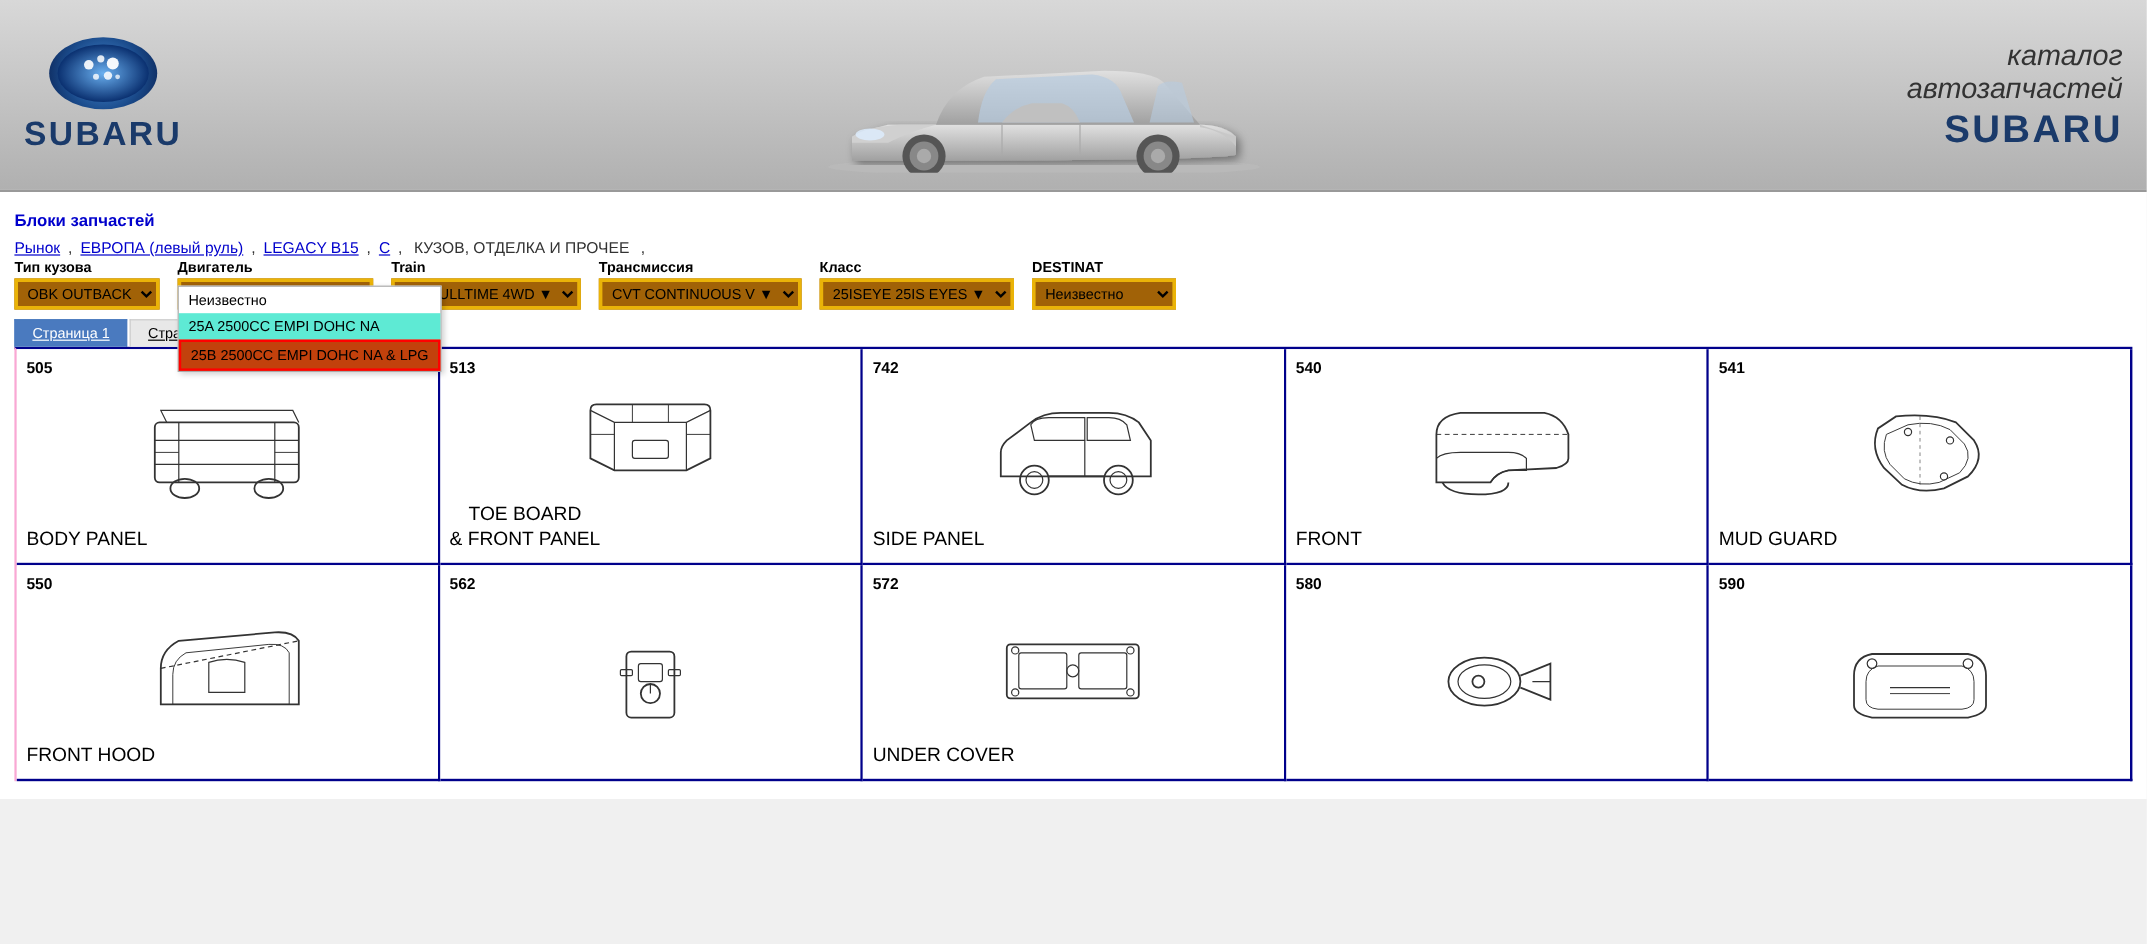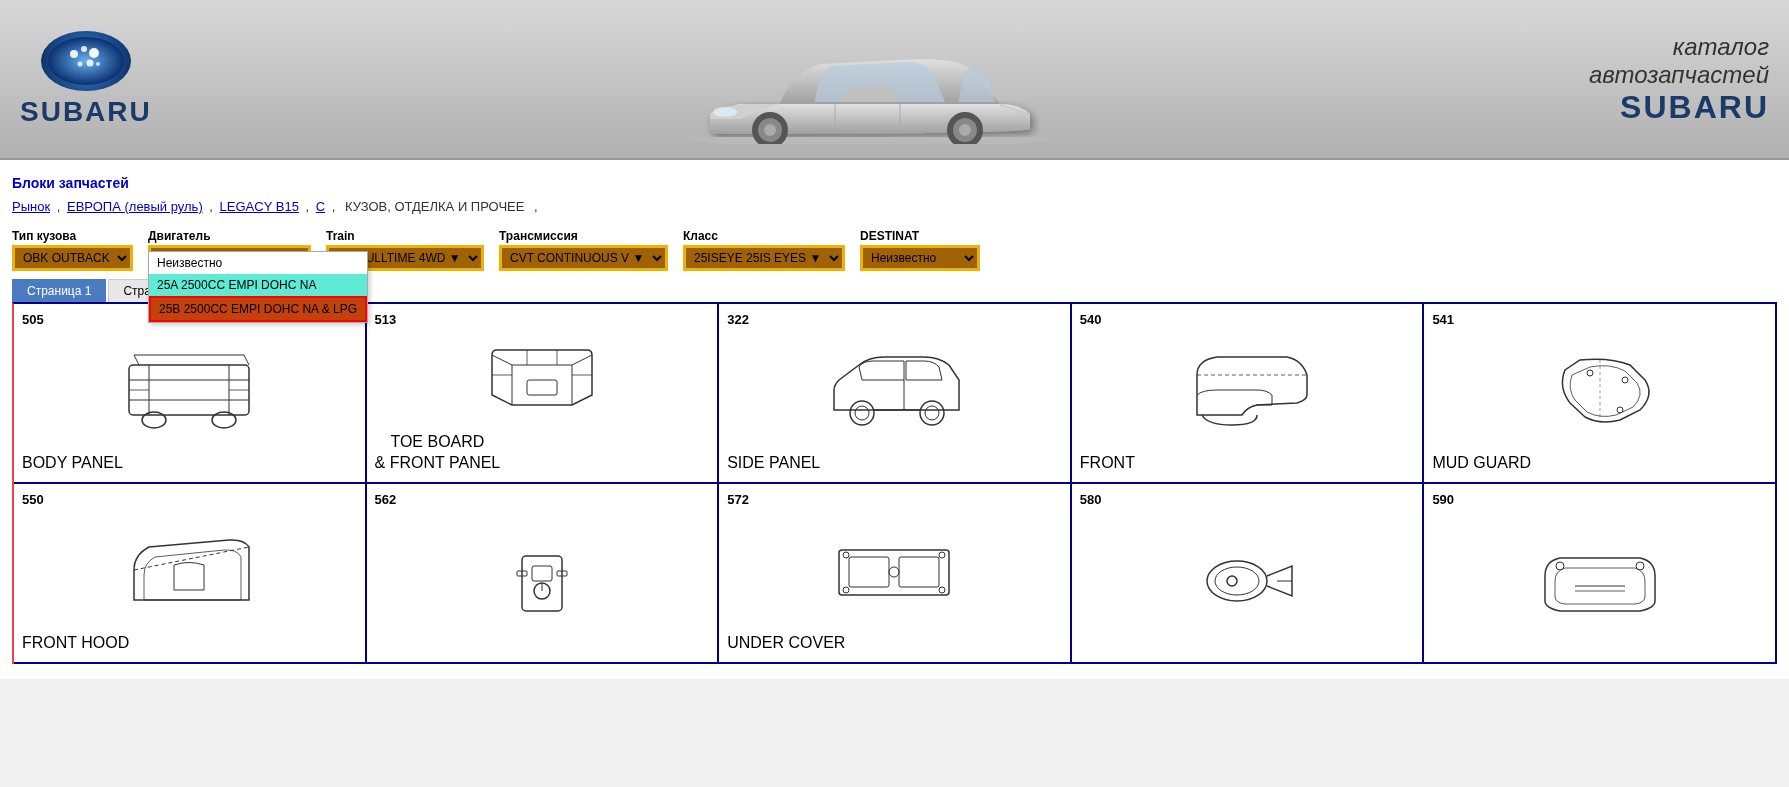--- a/index.html
+++ b/index.html
@@ -68,21 +68,21 @@
 
     .section-title {
       color: #0000cc;
       font-weight: bold;
       font-size: 14px;
       margin-bottom: 8px;
     }
 
     .breadcrumb {
       font-size: 13px;
-      margin-bottom: 15px;
+      margin-bottom: 2px;
       color: #333;
     }
     .breadcrumb a {
       color: #0000cc;
       text-decoration: underline;
       cursor: pointer;
     }
     .breadcrumb span {
       margin: 0 3px;
     }
@@ -149,32 +149,33 @@
       margin-top: 8px;
     }
     .tab {
       padding: 4px 14px;
       font-size: 12px;
       cursor: pointer;
       border: 1px solid #ccc;
       border-bottom: none;
       background: #e8e8e8;
       margin-right: 2px;
+      text-decoration: underline;
     }
     .tab.active {
       background: #4a7abf;
       color: white;
       border-color: #4a7abf;
     }
 
     
     .parts-grid {
       display: grid;
       grid-template-columns: repeat(5, 1fr);
-      border-left: 2px solid #ef4444;
+      border-left: 2px solid #f9a8d4;
       border-top: 2px solid #00008b;
     }
     .part-cell {
       border-right: 2px solid #00008b;
       border-bottom: 2px solid #00008b;
       padding: 8px;
       background: white;
       cursor: pointer;
       min-height: 180px;
       display: flex;
@@ -387,21 +388,21 @@
           <path d="M100,40 L120,40" fill="none" stroke="#333" stroke-width="0.8"></path>
           <path d="M55,15 L55,30" fill="none" stroke="#333" stroke-width="0.8"></path>
           <path d="M85,15 L85,30" fill="none" stroke="#333" stroke-width="0.8"></path>
           <rect x="55" y="45" width="30" height="15" rx="2" fill="none" stroke="#333" stroke-width="1"></rect>
         </svg>
       </div>
       <div class="part-name">TOE BOARD<br>&amp; FRONT PANEL</div>
     </div>
 
     <div class="part-cell">
-      <div class="part-number">322</div>
+      <div class="part-number">742</div>
       <div class="part-image">
         <svg width="140" height="90" viewBox="0 0 140 90">
 
           <path d="M10,65 L10,45 Q10,40 15,35 L35,20 Q45,12 60,12 L100,12 Q115,12 125,20 L135,35 L135,65 Z" fill="none" stroke="#333" stroke-width="1.5"></path>
 
           <path d="M38,35 L35,22 Q38,16 50,16 L80,16 L80,35 Z" fill="none" stroke="#333" stroke-width="1"></path>
           <path d="M82,35 L82,16 L100,16 Q110,16 115,22 L118,35 Z" fill="none" stroke="#333" stroke-width="1"></path>
 
           <line x1="80" y1="35" x2="80" y2="65" stroke="#333" stroke-width="1"></line>
 

